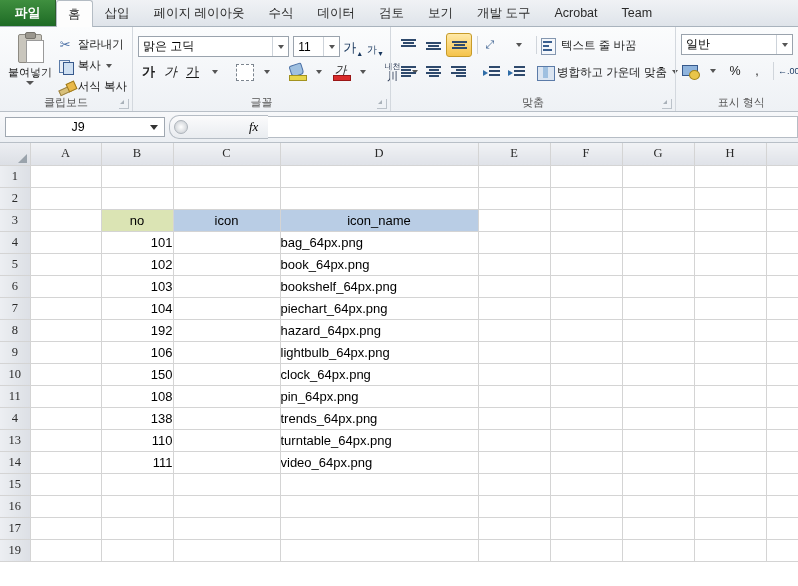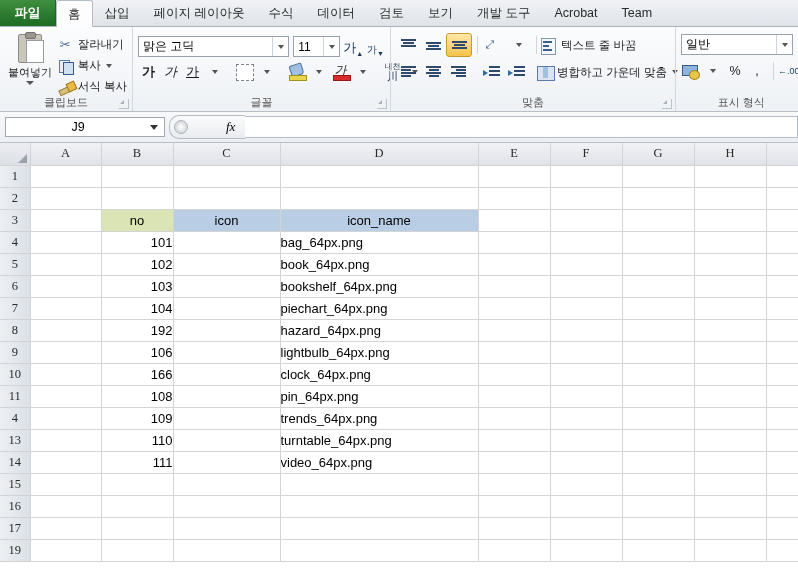--- a/index.html
+++ b/index.html
@@ -202,21 +202,21 @@
   .nb-caret{
     width:0;height:0;border-left:4px solid transparent;border-right:4px solid transparent;
     border-top:5px solid #333;margin-right:6px;
   }
   .fxzone{
     display:flex;align-items:center;height:22px;margin-left:4px;
     border:1px solid #b6bdc5;border-right:none;background:linear-gradient(#fbfbfc,#e9ecf0);
     border-radius:10px 0 0 10px;padding:0 6px 0 4px;
   }
   .fx-circ{width:12px;height:12px;border-radius:50%;background:radial-gradient(#fff,#c3c8ce);border:1px solid #aeb4bb;}
-  .fx-lbl{font-family:"Liberation Serif","DejaVu Serif",serif;font-style:italic;font-size:13px;margin-left:38px;margin-right:4px;}
+  .fx-lbl{font-family:"Liberation Serif","DejaVu Serif",serif;font-style:italic;font-size:13px;margin-left:61px;margin-right:4px;}
   .finput{
     flex:1;height:22px;background:#fff;border:1px solid #b6bdc5;border-left:none;
     margin-right:0;box-sizing:border-box;
   }
 
   
   .gridwrap{position:relative;height:100%;background:#fff;}
   table.sheet{border-collapse:collapse;table-layout:fixed;width:798px;}
   table.sheet td,table.sheet th{
     padding:0;margin:0;font-weight:normal;
@@ -650,21 +650,21 @@
             <td class="cell">lightbulb_64px.png</td>
             <td class="cell"></td>
             <td class="cell"></td>
             <td class="cell"></td>
             <td class="cell"></td>
             <td class="cell"></td>
           </tr>
           <tr>
             <td class="rowhead">10</td>
             <td class="cell"></td>
-            <td class="cell num">166</td>
+            <td class="cell num">150</td>
             <td class="cell"></td>
             <td class="cell">clock_64px.png</td>
             <td class="cell"></td>
             <td class="cell"></td>
             <td class="cell"></td>
             <td class="cell"></td>
             <td class="cell"></td>
           </tr>
           <tr>
             <td class="rowhead">11</td>
@@ -674,21 +674,21 @@
             <td class="cell">pin_64px.png</td>
             <td class="cell"></td>
             <td class="cell"></td>
             <td class="cell"></td>
             <td class="cell"></td>
             <td class="cell"></td>
           </tr>
           <tr>
             <td class="rowhead">4</td>
             <td class="cell"></td>
-            <td class="cell num">109</td>
+            <td class="cell num">138</td>
             <td class="cell"></td>
             <td class="cell">trends_64px.png</td>
             <td class="cell"></td>
             <td class="cell"></td>
             <td class="cell"></td>
             <td class="cell"></td>
             <td class="cell"></td>
           </tr>
           <tr>
             <td class="rowhead">13</td>

